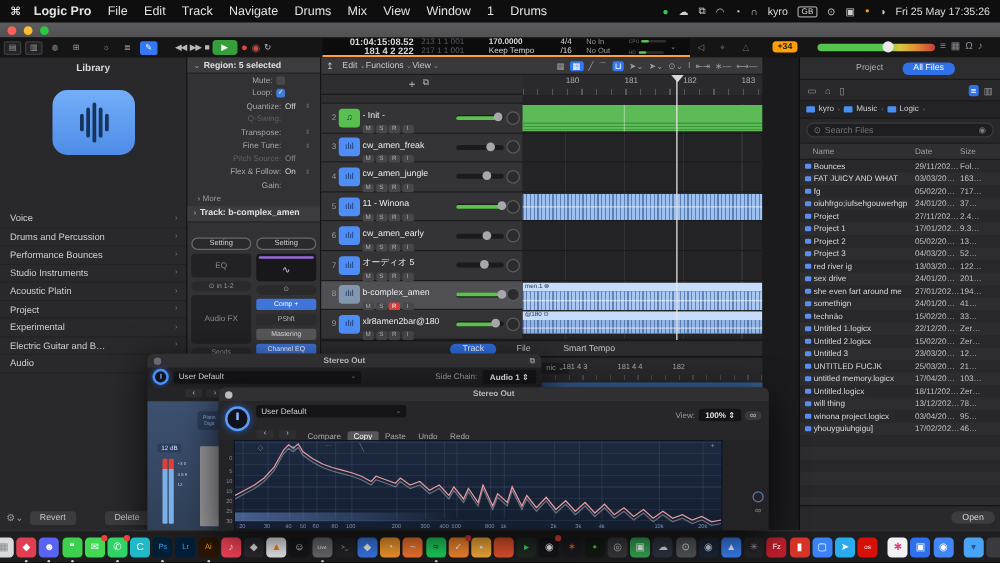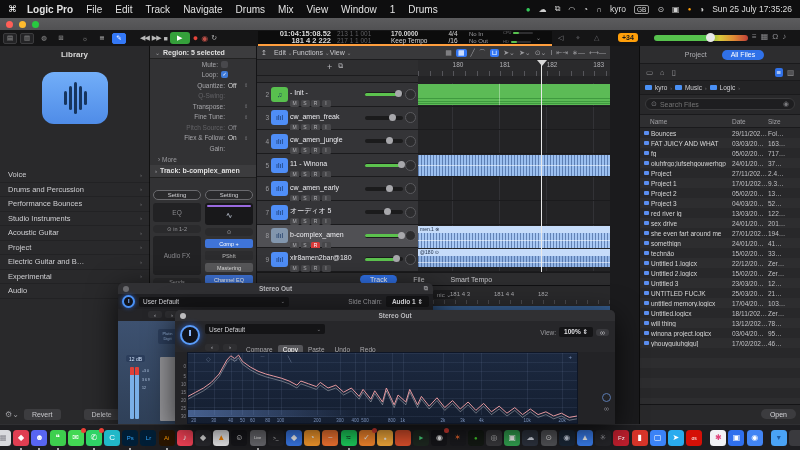--- a/index.html
+++ b/index.html
@@ -287,21 +287,21 @@
       <span class="st-ic">⧉</span>
       <span class="st-ic">◠</span>
       <span class="st-ic">◔</span>
       <span class="st-ic">∩</span>
       <span>kyro</span>
       <span class="kbd-box">GB</span>
       <span class="st-ic">⊙</span>
       <span class="st-ic">▣</span>
         <span class="st-orange-dot">●</span>
       <span class="st-ic">◑</span>
-      <span>Sun 25 July 17:35:26</span>
+      <span>Fri 25 May 17:35:26</span>
     </span>
   </div>
 
   <div id="titlebar" class="abs">
     <span class="tl" style="background:#ff5f57"></span>
     <span class="tl" style="background:#febc2e"></span>
     <span class="tl" style="background:#28c840"></span>
   </div>
 
   <div id="transport" class="abs">
@@ -400,36 +400,36 @@
             <span>Performance Bounces</span>
             <span>›</span>
           </div>
 
           <div class="lib-item">
             <span>Studio Instruments</span>
             <span>›</span>
           </div>
 
           <div class="lib-item">
-            <span>Acoustic Guitar</span>
+            <span>Acoustic Platin</span>
             <span>›</span>
           </div>
 
           <div class="lib-item">
             <span>Project</span>
             <span>›</span>
           </div>
 
           <div class="lib-item">
+            <span>Experimental</span>
+            <span>›</span>
+          </div>
+
+          <div class="lib-item">
             <span>Electric Guitar and B…</span>
-            <span>›</span>
-          </div>
-
-          <div class="lib-item">
-            <span>Experimental</span>
             <span>›</span>
           </div>
 
           <div class="lib-item">
             <span>Audio</span>
             <span>›</span>
           </div>
         </div>
       <div id="lib-bottom">
         <span class="lib-gear">⚙⌄</span>

